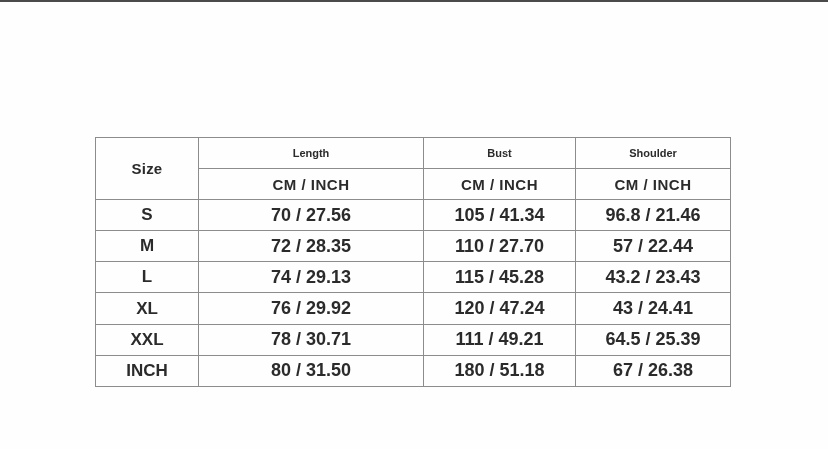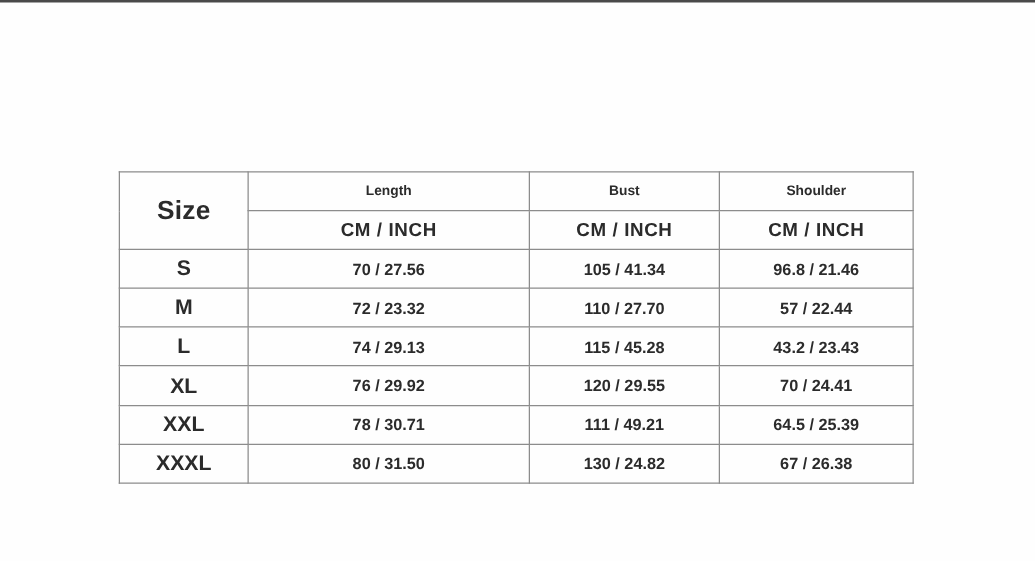--- a/index.html
+++ b/index.html
@@ -44,40 +44,40 @@
   .col-size     { width: 103px; }
   .col-length   { width: 225px; }
   .col-bust     { width: 152px; }
   .col-shoulder { width: 155px; }
 
   tr.hdr-main  { height: 31px; }
   tr.hdr-units { height: 31px; }
   tr.data-row  { height: 31px; }
 
   th.size-head {
-    font-size: 21px;
+    font-size: 15px;
     font-weight: 700;
     letter-spacing: 0.2px;
   }
   th.col-head {
     font-size: 11px;
     font-weight: 600;
   }
   td.units-cell {
     font-size: 15px;
     font-weight: 600;
     letter-spacing: 0.5px;
     border-radius: 11px;
   }
   td.size-cell {
     font-size: 17px;
     font-weight: 700;
   }
   td.value-cell {
-    font-size: 13px;
+    font-size: 18px;
     font-weight: 700;
   }
 </style>
 </head>
 <body>
 
 <div class="page">
   <div class="top-line"></div>
 
   <div class="table-wrap">
@@ -103,44 +103,44 @@
       </thead>
       <tbody>
         <tr class="data-row">
           <td class="size-cell">S</td>
           <td class="value-cell">70 / 27.56</td>
           <td class="value-cell">105 / 41.34</td>
           <td class="value-cell">96.8 / 21.46</td>
         </tr>
         <tr class="data-row">
           <td class="size-cell">M</td>
-          <td class="value-cell">72 / 23.32</td>
+          <td class="value-cell">72 / 28.35</td>
           <td class="value-cell">110 / 27.70</td>
           <td class="value-cell">57 / 22.44</td>
         </tr>
         <tr class="data-row">
           <td class="size-cell">L</td>
           <td class="value-cell">74 / 29.13</td>
           <td class="value-cell">115 / 45.28</td>
           <td class="value-cell">43.2 / 23.43</td>
         </tr>
         <tr class="data-row">
           <td class="size-cell">XL</td>
           <td class="value-cell">76 / 29.92</td>
-          <td class="value-cell">120 / 29.55</td>
-          <td class="value-cell">70 / 24.41</td>
+          <td class="value-cell">120 / 47.24</td>
+          <td class="value-cell">43 / 24.41</td>
         </tr>
         <tr class="data-row">
           <td class="size-cell">XXL</td>
           <td class="value-cell">78 / 30.71</td>
           <td class="value-cell">111 / 49.21</td>
           <td class="value-cell">64.5 / 25.39</td>
         </tr>
         <tr class="data-row">
-          <td class="size-cell">XXXL</td>
+          <td class="size-cell">INCH</td>
           <td class="value-cell">80 / 31.50</td>
-          <td class="value-cell">130 / 24.82</td>
+          <td class="value-cell">180 / 51.18</td>
           <td class="value-cell">67 / 26.38</td>
         </tr>
       </tbody>
     </table>
   </div>
 </div>
 
 </body></html>

